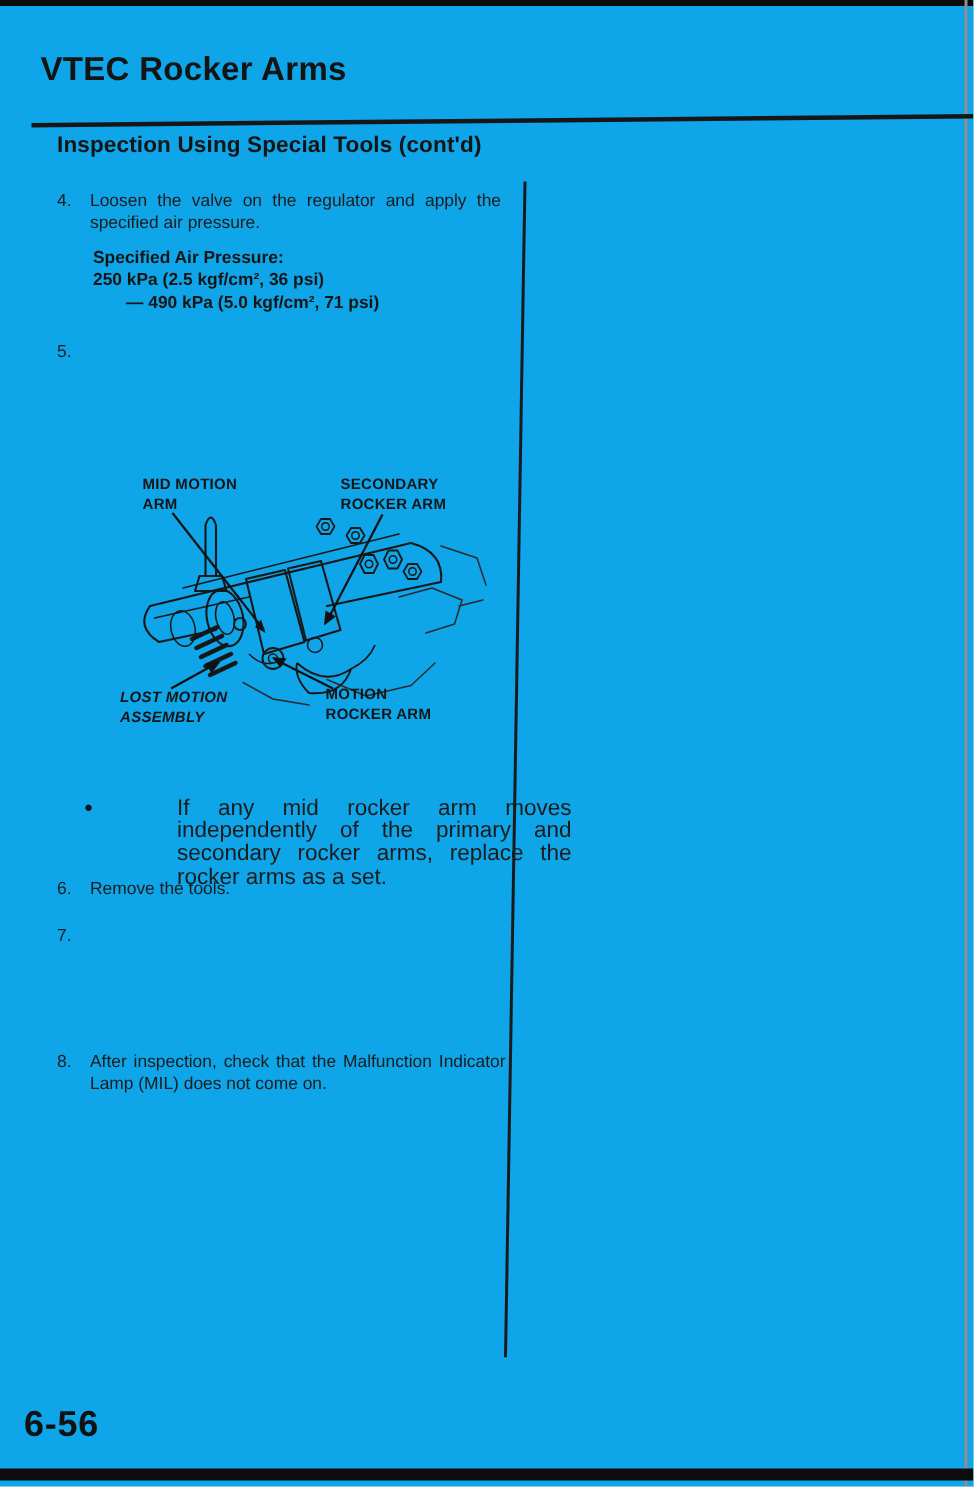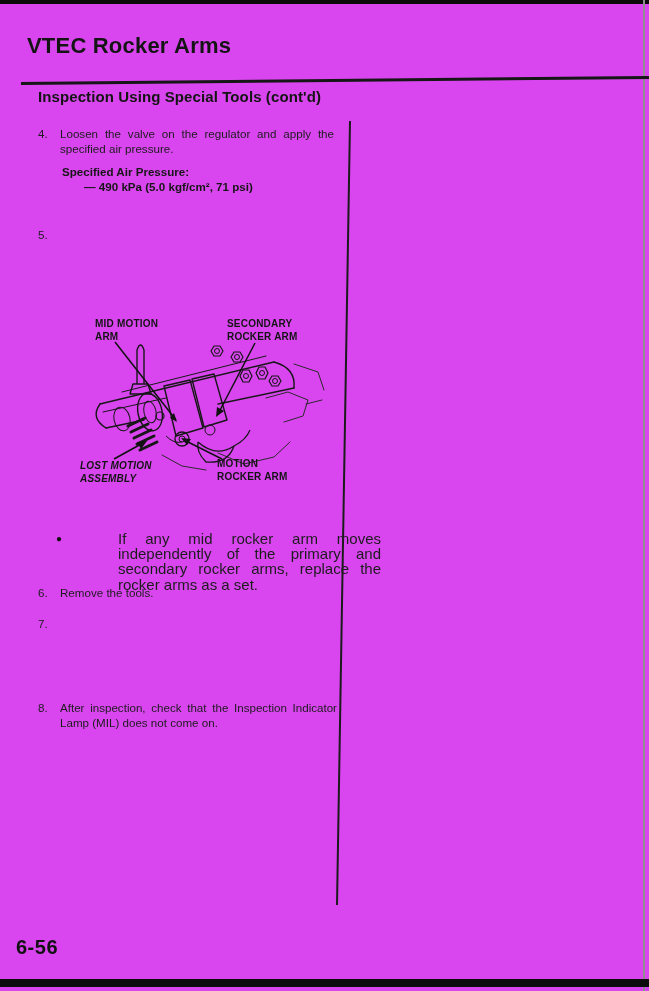--- a/index.html
+++ b/index.html
@@ -1,19 +1,19 @@
 <!DOCTYPE html>
 <html><head>
 <meta charset="utf-8">
 <style>
   html,body{margin:0;padding:0;background:#e8e8e6;}
   .page{
     position:relative;
     width:649px;height:991px;
-    background:#d946ef;
+    background:#0ea5e9;
     overflow:hidden;
     font-family:"Liberation Sans", sans-serif;
     color:#1c1c1c;
   }
   .top-bar{position:absolute;left:0;top:0;width:649px;height:4px;background:#0b0b0b;}
   .bottom-bar{position:absolute;left:0;top:979px;width:649px;height:8px;background:#0c0c0c;}
   .right-border{position:absolute;left:643px;top:0;width:2px;height:991px;background:#8e8e8e;}
   .doc-title{
     position:absolute;left:27px;top:33px;
     font-size:22px;font-weight:bold;color:#141414;letter-spacing:0.2px;
@@ -59,21 +59,21 @@
   .dlabel{
     position:absolute;
     font-size:10px;font-weight:bold;line-height:12.5px;letter-spacing:0.2px;color:#141414;
   }
   .dlabel.mid{left:25px;top:6px;width:68px;}
   .dlabel.secondary{left:157px;top:6px;width:72px;}
   .dlabel.lost{left:10px;top:148px;width:76px;font-style:italic;}
   .dlabel.primary{left:147px;top:146px;width:72px;}
   .page-number{
     position:absolute;left:16px;top:936px;
-    font-size:20px;font-weight:bold;color:#111;letter-spacing:0.5px;
+    font-size:24px;font-weight:bold;color:#111;letter-spacing:0.5px;
   }
 </style>
 </head>
 <body>
 
 <div class="page">
 
   <div class="top-bar"></div>
   <div class="right-border"></div>
 
@@ -81,20 +81,21 @@
   <div class="title-rule"></div>
   <div class="section-heading">Inspection Using Special Tools (cont'd)</div>
 
   <div class="col-divider"></div>
 
   <div class="step-num" style="top:126px">4.</div>
   <div class="step-text" style="top:126px">Loosen the valve on the regulator and apply the specified air pressure.</div>
 
   <div class="spec-block">
     <div>Specified Air Pressure:</div>
+    <div>250 kPa (2.5 kgf/cm², 36 psi)</div>
     <div class="spec-indent">— 490 kPa (5.0 kgf/cm², 71 psi)</div>
   </div>
 
   <div class="step-num" style="top:227px">5.</div>
 
   <div class="diagram">
     <svg width="280" height="200" viewBox="0 0 280 200">
 
       <g stroke="#2a2a2a" fill="none" stroke-width="1" stroke-linecap="round" stroke-linejoin="round">
         <path d="M196,86 L218,80 L238,88 L233,104 L214,110"></path>
@@ -178,18 +179,18 @@
 
   <div class="bullet-marker">●</div>
   <div class="bullet-text">If any mid rocker arm moves independently of the primary and secondary rocker arms, replace the rocker arms as a set.</div>
 
   <div class="step-num" style="top:585px">6.</div>
   <div class="step-text" style="top:585px">Remove the tools.</div>
 
   <div class="step-num" style="top:616px">7.</div>
 
   <div class="step-num" style="top:700px">8.</div>
-  <div class="step-text wide" style="top:700px">After inspection, check that the Inspection Indicator Lamp (MIL) does not come on.</div>
+  <div class="step-text wide" style="top:700px">After inspection, check that the Malfunction Indicator Lamp (MIL) does not come on.</div>
 
   <div class="page-number">6-56</div>
   <div class="bottom-bar"></div>
 
 </div>
 
 </body></html>

